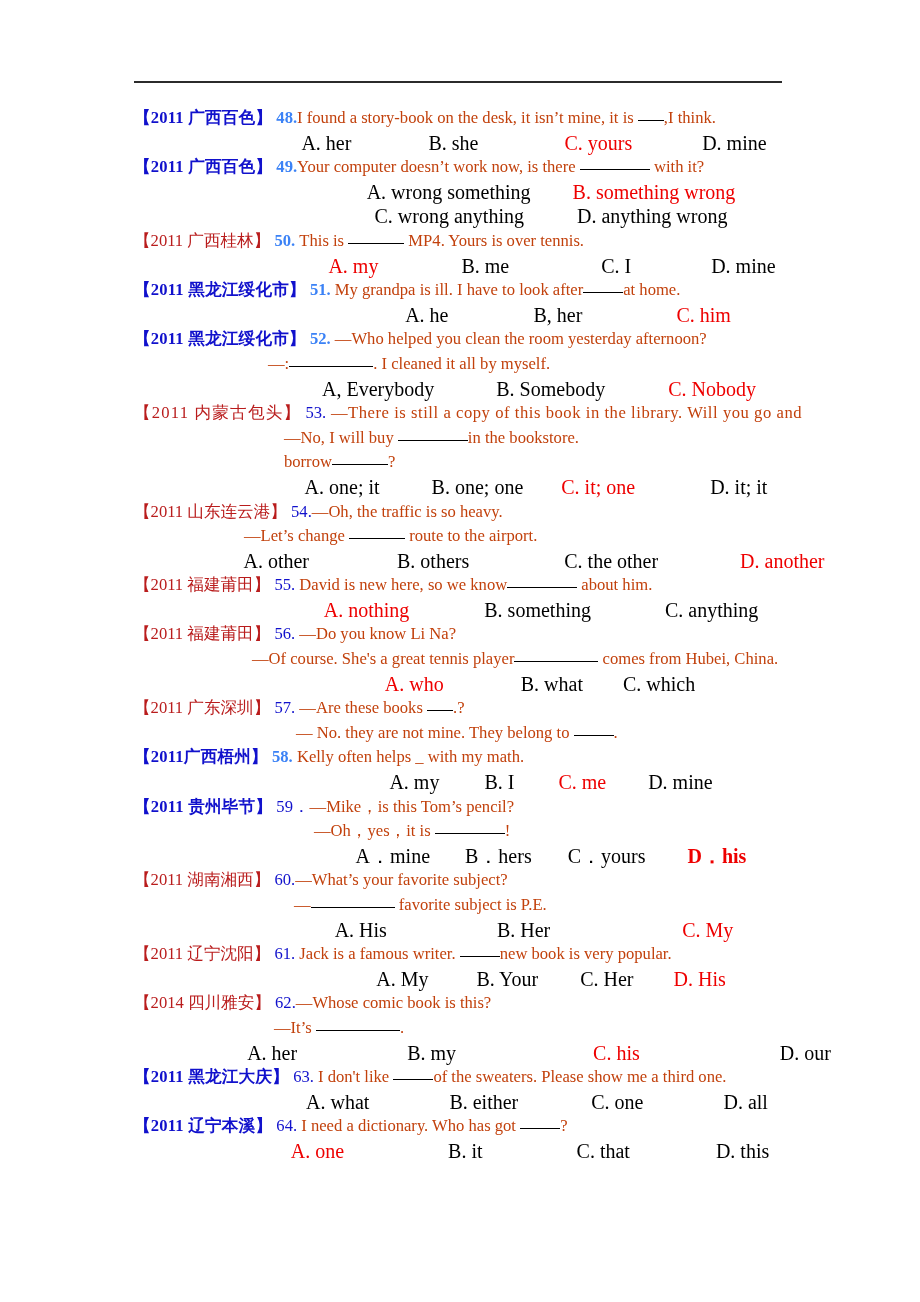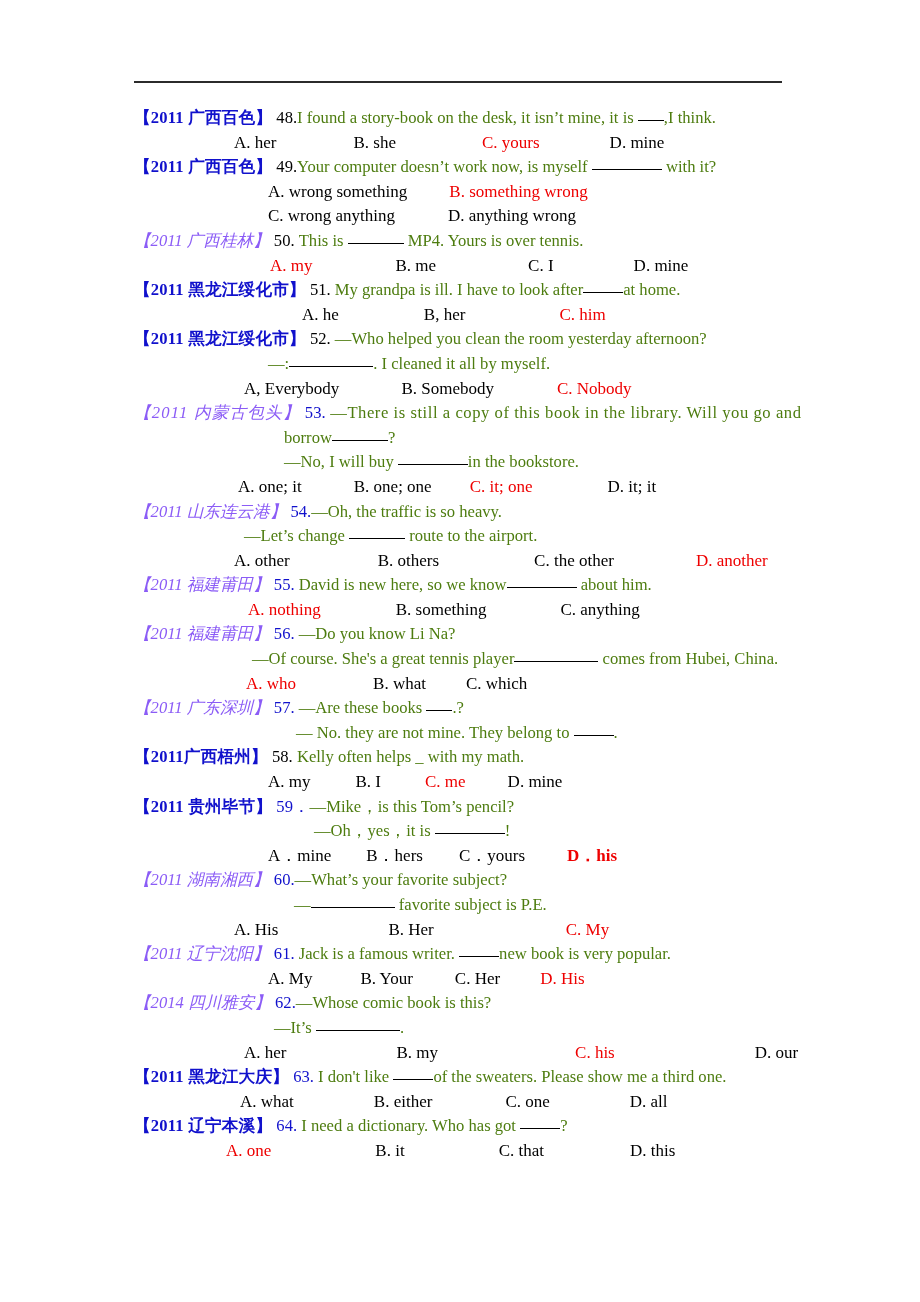--- a/index.html
+++ b/index.html
@@ -44,70 +44,70 @@
     line-height: 24.6px;
     white-space: pre-wrap;
     color: #000000;
   }
   .tag {
     color: #1111cc;
     font-weight: bold;
     letter-spacing: 0.2px;
   }
   .tag-reg {
-    color: #8b5cf6;
+    color: #b91c1c;
     font-weight: normal;
-    font-style: italic;
   }
   .qnum {
-    color: #000000;
-    font-weight: normal;
+    color: #3b82f6;
+    font-weight: bold;
   }
   .qnum-reg {
     color: #1111cc;
     font-weight: normal;
     text-align: right;
   }
-  .stem { color: #4d7c0f; }
+  .stem { color: #c2410c; }
   .blank {
     display: inline-block;
     border-bottom: 1px solid #000000;
     vertical-align: 2px;
     height: 11px;
   }
   .b-xs { width: 26px; }
   .b-sm { width: 40px; }
   .b-md { width: 56px; }
   .b-lg { width: 70px; }
   .b-xl { width: 84px; }
   .opts {
-    font-size: 17px;
+    font-size: 20px;
     line-height: 24.6px;
     white-space: pre;
+    text-align: center;
   }
   .opt { color: #000000; }
   .opt.correct { color: #ee0000; }
   .opt.correct-b { color: #ee0000; font-weight: bold; }
 </style>
 </head>
 <body>
 
 <div class="page">
 
   <div class="top-rule"></div>
 
   <div class="content">
 
     <div class="q-block">
       <div class="line"><span class="tag">【2011 广西百色】</span> <span class="qnum">48.</span><span class="stem">I found a story-book on the desk, it isn’t mine, it is </span><span class="blank b-xs"></span><span class="stem">,I think.</span></div>
       <div class="opts"><span style="display:inline-block;width:100px"></span><span class="opt">A. her</span><span style="display:inline-block;width:77px"></span><span class="opt">B. she</span><span style="display:inline-block;width:86px"></span><span class="opt correct">C. yours</span><span style="display:inline-block;width:70px"></span><span class="opt">D. mine</span></div>
     </div>
 
     <div class="q-block">
-      <div class="line"><span class="tag">【2011 广西百色】</span> <span class="qnum">49.</span><span class="stem">Your computer doesn’t work now, is myself </span><span class="blank b-lg"></span><span class="stem"> with it?</span></div>
+      <div class="line"><span class="tag">【2011 广西百色】</span> <span class="qnum">49.</span><span class="stem">Your computer doesn’t work now, is there </span><span class="blank b-lg"></span><span class="stem"> with it?</span></div>
       <div class="opts"><span style="display:inline-block;width:134px"></span><span class="opt">A. wrong something</span><span style="display:inline-block;width:42px"></span><span class="opt correct">B. something wrong</span></div>
       <div class="opts"><span style="display:inline-block;width:134px"></span><span class="opt">C. wrong anything</span><span style="display:inline-block;width:53px"></span><span class="opt">D. anything wrong</span></div>
     </div>
 
     <div class="q-block">
       <div class="line"><span class="tag-reg">【2011 广西桂林】</span> <span class="qnum">50.</span><span class="stem"> This is </span><span class="blank b-md"></span><span class="stem"> MP4. Yours is over tennis.</span></div>
       <div class="opts"><span style="display:inline-block;width:136px"></span><span class="opt correct">A. my</span><span style="display:inline-block;width:83px"></span><span class="opt">B. me</span><span style="display:inline-block;width:92px"></span><span class="opt">C. I</span><span style="display:inline-block;width:80px"></span><span class="opt">D. mine</span></div>
     </div>
 
     <div class="q-block">
@@ -116,22 +116,22 @@
     </div>
 
     <div class="q-block">
       <div class="line"><span class="tag">【2011 黑龙江绥化市】</span> <span class="qnum">52.</span><span class="stem"> —Who helped you clean the room yesterday afternoon?</span></div>
       <div class="line"><span style="display:inline-block;width:134px"></span><span class="stem">—:</span><span class="blank b-xl"></span><span class="stem">. I cleaned it all by myself.</span></div>
       <div class="opts"><span style="display:inline-block;width:110px"></span><span class="opt">A, Everybody</span><span style="display:inline-block;width:62px"></span><span class="opt">B. Somebody</span><span style="display:inline-block;width:63px"></span><span class="opt correct">C. Nobody</span></div>
     </div>
 
     <div class="q-block">
       <div class="line"><span class="tag-reg" style="letter-spacing:1.2px">【2011 内蒙古包头】</span> <span class="qnum-reg">53.</span><span class="stem" style="letter-spacing:0.55px"> —There is still a copy of this book in the library. Will you go and</span></div>
+      <div class="line"><span style="display:inline-block;width:150px"></span><span class="stem">—No, I will buy </span><span class="blank b-lg"></span><span class="stem">in the bookstore.</span></div>
       <div class="line"><span style="display:inline-block;width:150px"></span><span class="stem">borrow</span><span class="blank b-md"></span><span class="stem">?</span></div>
-      <div class="line"><span style="display:inline-block;width:150px"></span><span class="stem">—No, I will buy </span><span class="blank b-lg"></span><span class="stem">in the bookstore.</span></div>
       <div class="opts"><span style="display:inline-block;width:104px"></span><span class="opt">A. one; it</span><span style="display:inline-block;width:52px"></span><span class="opt">B. one; one</span><span style="display:inline-block;width:38px"></span><span class="opt correct">C. it; one</span><span style="display:inline-block;width:75px"></span><span class="opt">D. it; it</span></div>
     </div>
 
     <div class="q-block">
       <div class="line"><span class="tag-reg">【2011 山东连云港】</span> <span class="qnum-reg">54.</span><span class="stem">—Oh, the traffic is so heavy.</span></div>
       <div class="line"><span style="display:inline-block;width:110px"></span><span class="stem">—Let’s change </span><span class="blank b-md"></span><span class="stem"> route to the airport.</span></div>
       <div class="opts"><span style="display:inline-block;width:100px"></span><span class="opt">A. other</span><span style="display:inline-block;width:88px"></span><span class="opt">B. others</span><span style="display:inline-block;width:95px"></span><span class="opt">C. the other</span><span style="display:inline-block;width:82px"></span><span class="opt correct">D. another</span></div>
     </div>
 
     <div class="q-block">

